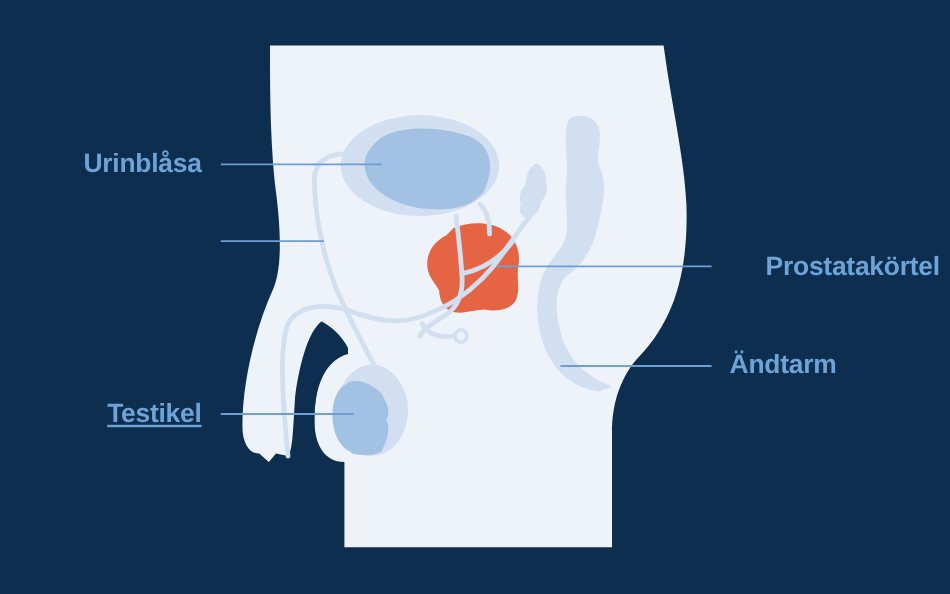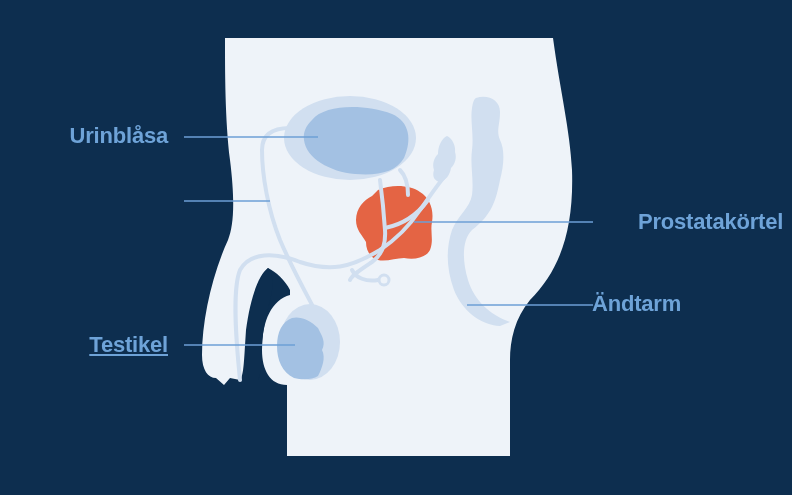--- a/index.html
+++ b/index.html
@@ -63,14 +63,14 @@
       <line x1="184" y1="201" x2="270" y2="201"></line>
       <line x1="184" y1="345" x2="295" y2="345"></line>
       <line x1="414" y1="222" x2="593" y2="222"></line>
       <line x1="467" y1="305" x2="593" y2="305"></line>
     </g>
   </svg>
 
   <div class="label right-align" style="right:624px; top:123px;">Urinblåsa</div>
   <div class="label right-align" style="right:624px; top:332px;text-decoration:underline;">Testikel</div>
   <div class="label" style="left:606px; top:209px;margin-left:32px;">Prostatakörtel</div>
-  <div class="label" style="left:592px; top:291px;text-align:center;">Ändtarm</div>
+  <div class="label" style="left:608px; top:291px;text-align:center;">Ändtarm</div>
 </div>
 
 </body></html>

